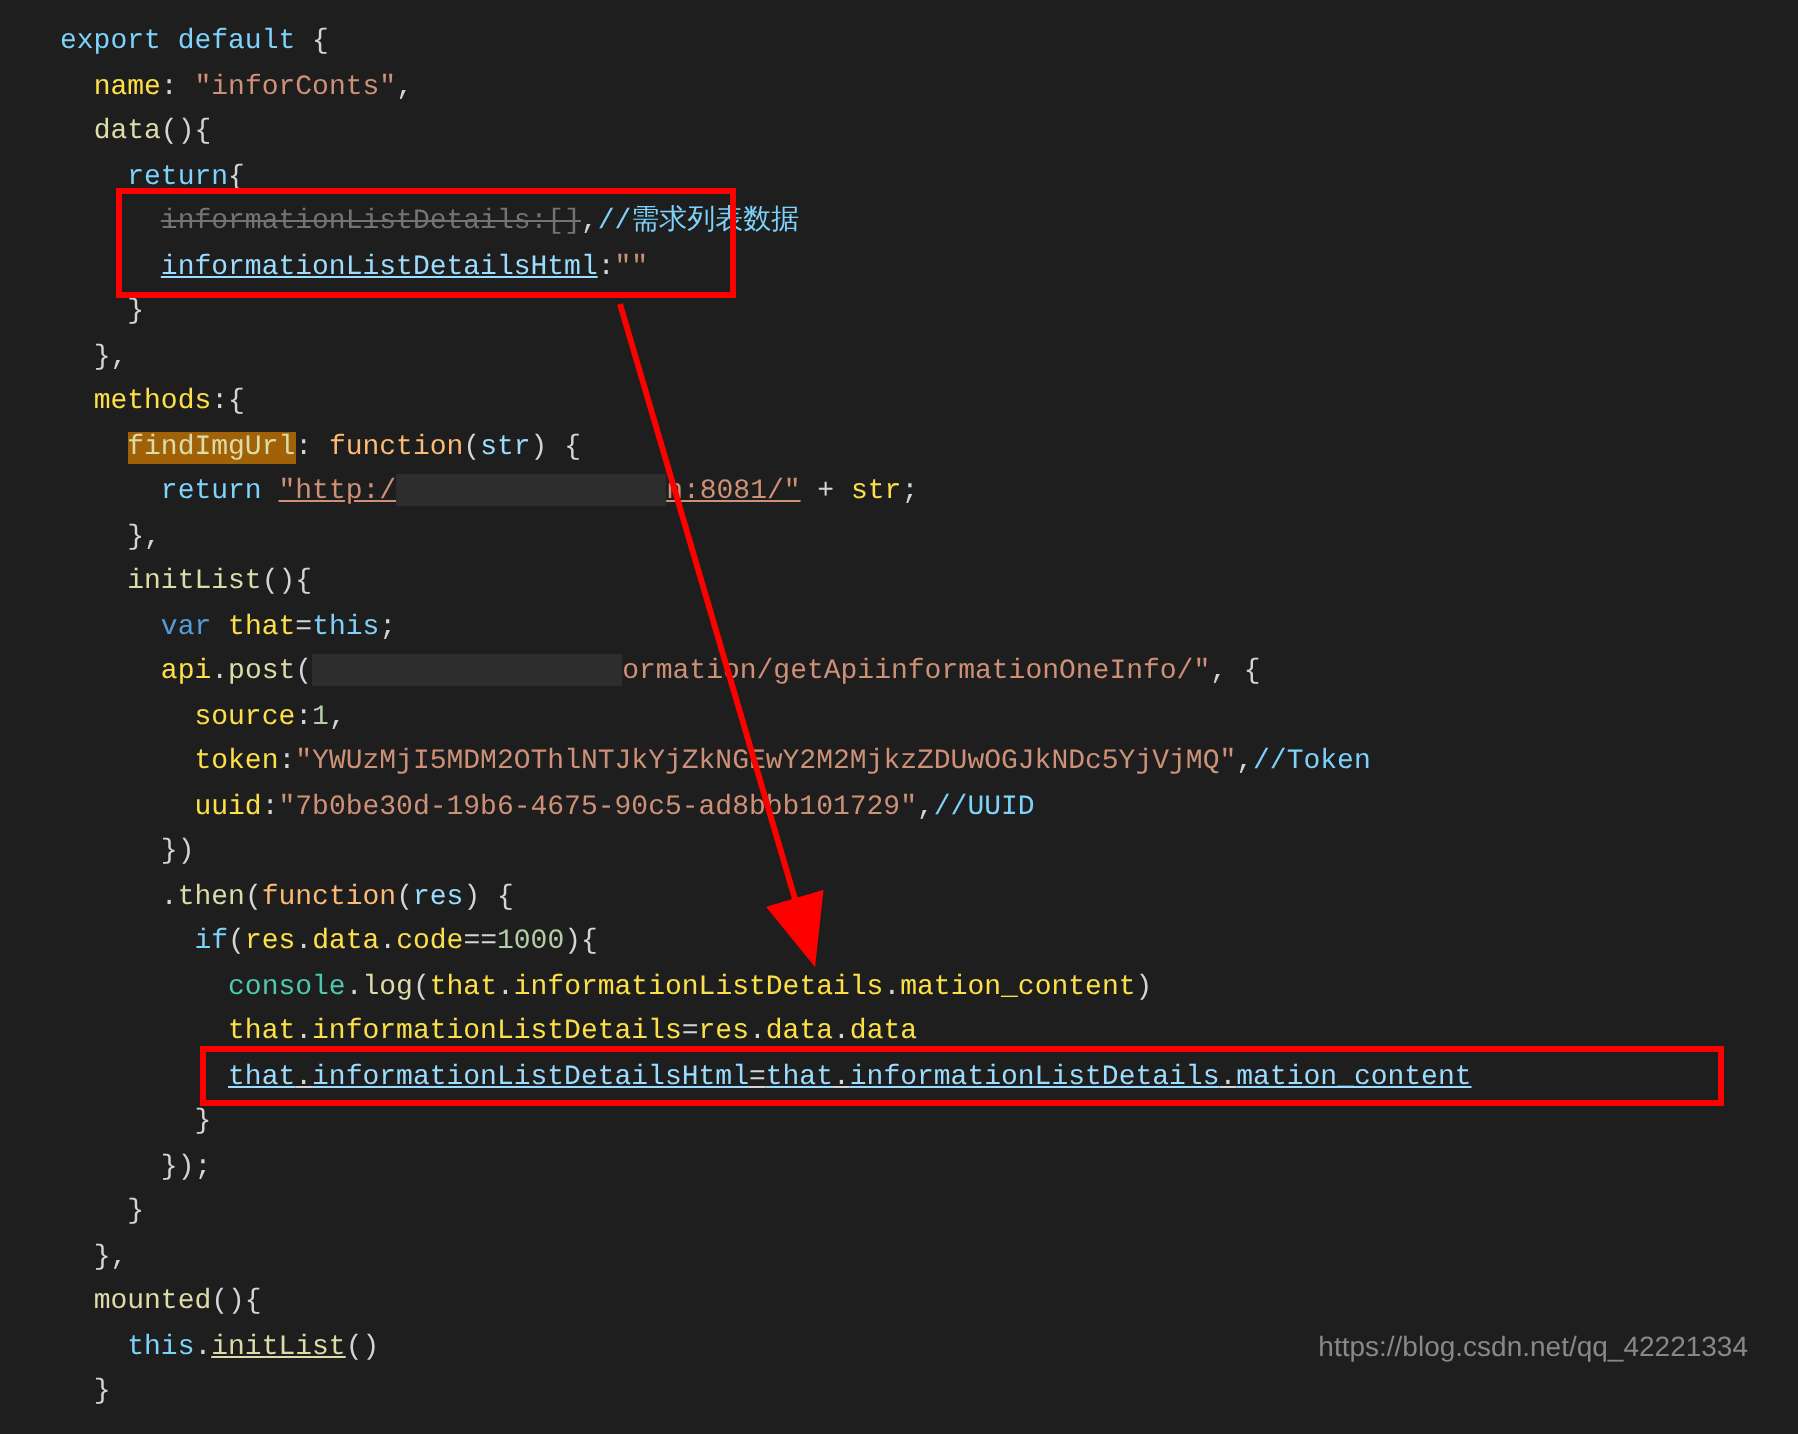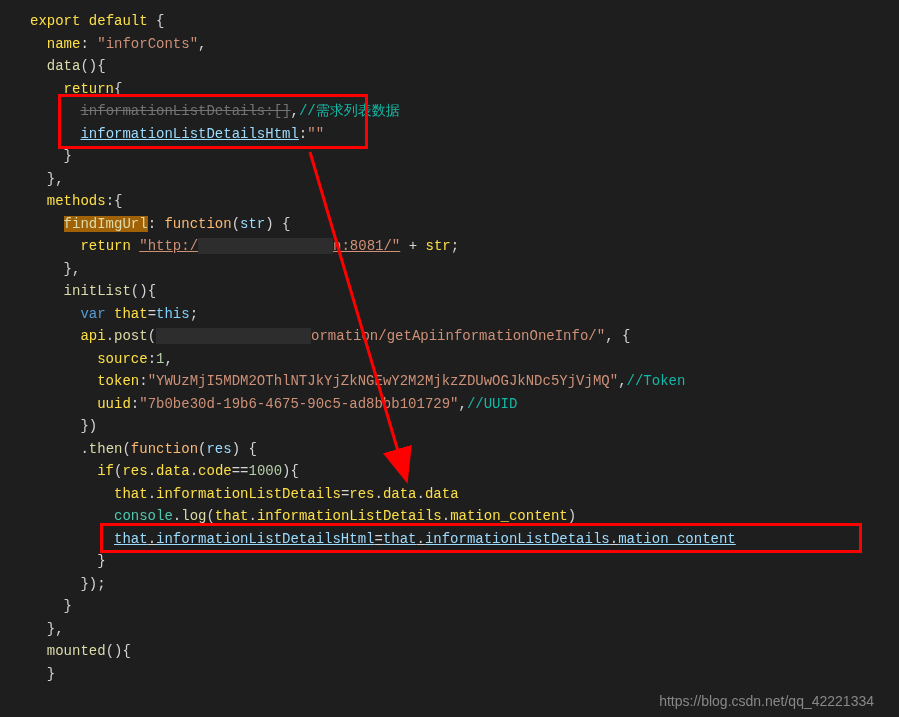--- a/index.html
+++ b/index.html
@@ -13,27 +13,27 @@
       overflow: hidden;
       position: relative;
       padding: 10px 0 0 30px;
     }
     .code-line {
       height: 22.5px;
       line-height: 22.5px;
       white-space: pre;
       position: relative;
     }
-    .kw-purple { color: #fde047; }
+    .kw-purple { color: #7dd3fc; }
     .kw-blue { color: #fdba74; }
     .prop { color: #fde047; }
     .func { color: #dcdcaa; }
     .str { color: #ce9178; }
     .str-underline { color: #ce9178; text-decoration: underline; }
-    .comment { color: #14b8a6; }
+    .comment { color: #7dd3fc; }
     .punct { color: #d4d4d4; }
     .class { color: #4ec9b0; }
     .var-kw { color: #569cd6; text-align: center; }
     .this-kw { color: #7dd3fc; }
     .param { color: #9cdcfe; }
     .decl-underline { color: #9cdcfe; text-decoration: underline; }
     .func-underline { color: #dcdcaa; text-decoration: underline; }
     .num { color: #b5cea8; }
     .redbox {
       position: absolute;
@@ -41,21 +41,21 @@
       pointer-events: none;
       z-index: 10;
     }
     .redacted {
       display: inline-block;
       background: #2d2d2d;
       vertical-align: middle;
     }
     .watermark {
       position: absolute;
-      bottom: 8px;
+      bottom: 36px;
       right: 25px;
       color: #888;
       font-size: 14px;
       font-family: Arial, sans-serif;
     }
     svg.arrow {
       position: absolute;
       top: 0;
       left: 0;
       pointer-events: none;
@@ -80,28 +80,29 @@
 <div class="code-line">    <span class="punct">},</span></div>
 <div class="code-line">    <span class="func">initList</span><span class="punct">(){</span></div>
 <div class="code-line">      <span class="var-kw">var</span><span class="prop"> that</span><span class="punct">=</span><span class="this-kw">this</span><span class="punct">;</span></div>
 <div class="code-line">      <span class="prop">api</span><span class="punct">.</span><span class="func">post</span><span class="punct">(</span><span class="redacted" style="width:155px;height:16px"></span><span class="str">ormation/getApiinformationOneInfo/"</span><span class="punct">, {</span></div>
 <div class="code-line">        <span class="prop">source</span><span class="punct">:</span><span class="num">1</span><span class="punct">,</span></div>
 <div class="code-line">        <span class="prop">token</span><span class="punct">:</span><span class="str">"YWUzMjI5MDM2OThlNTJkYjZkNGEwY2M2MjkzZDUwOGJkNDc5YjVjMQ"</span><span class="punct">,</span><span class="comment">//Token</span></div>
 <div class="code-line">        <span class="prop">uuid</span><span class="punct">:</span><span class="str">"7b0be30d-19b6-4675-90c5-ad8bbb101729"</span><span class="punct">,</span><span class="comment">//UUID</span></div>
 <div class="code-line">      <span class="punct">})</span></div>
 <div class="code-line">      <span class="punct">.</span><span class="func">then</span><span class="punct">(</span><span class="kw-blue">function</span><span class="punct">(</span><span class="param">res</span><span class="punct">) {</span></div>
 <div class="code-line">        <span class="kw-purple">if</span><span class="punct">(</span><span class="prop">res</span><span class="punct">.</span><span class="prop">data</span><span class="punct">.</span><span class="prop">code</span><span class="punct">==</span><span class="num">1000</span><span class="punct">){</span></div>
+<div class="code-line">          <span class="class">console</span><span class="punct">.</span><span class="func">log</span><span class="punct">(</span><span class="prop">that</span><span class="punct">.</span><span class="prop">informationListDetails</span><span class="punct">.</span><span class="prop">mation_content</span><span class="punct">)</span></div>
 <div class="code-line">          <span class="prop">that</span><span class="punct">.</span><span class="prop">informationListDetails</span><span class="punct">=</span><span class="prop">res</span><span class="punct">.</span><span class="prop">data</span><span class="punct">.</span><span class="prop">data</span></div>
-<div class="code-line">          <span class="class">console</span><span class="punct">.</span><span class="func">log</span><span class="punct">(</span><span class="prop">that</span><span class="punct">.</span><span class="prop">informationListDetails</span><span class="punct">.</span><span class="prop">mation_content</span><span class="punct">)</span></div>
 <div class="code-line">          <span class="decl-underline">that</span><span class="punct" style="text-decoration:underline">.</span><span class="decl-underline">informationListDetailsHtml</span><span class="punct" style="text-decoration:underline">=</span><span class="decl-underline">that</span><span class="punct" style="text-decoration:underline">.</span><span class="decl-underline">informationListDetails</span><span class="punct" style="text-decoration:underline">.</span><span class="decl-underline">mation_content</span></div>
 <div class="code-line">        <span class="punct">}</span></div>
 <div class="code-line">      <span class="punct">});</span></div>
 <div class="code-line">    <span class="punct">}</span></div>
 <div class="code-line">  <span class="punct">},</span></div>
 <div class="code-line">  <span class="func">mounted</span><span class="punct">(){</span></div>
+<div class="code-line">    <span class="this-kw">this</span><span class="punct">.</span><span class="func-underline">initList</span><span class="punct">()</span></div>
 <div class="code-line">  <span class="punct">}</span></div>
 </div>
 
 <div class="redbox" style="left:58px;top:94px;width:310px;height:55px"></div>
 <div class="redbox" style="left:100px;top:523px;width:762px;height:30px"></div>
 
 <svg class="arrow" width="899" height="717">
   <defs>
     <marker id="ah" markerWidth="12" markerHeight="12" refX="9" refY="5" orient="auto">
       <polygon points="0 0, 12 5, 0 10" fill="#ff0000"></polygon>

